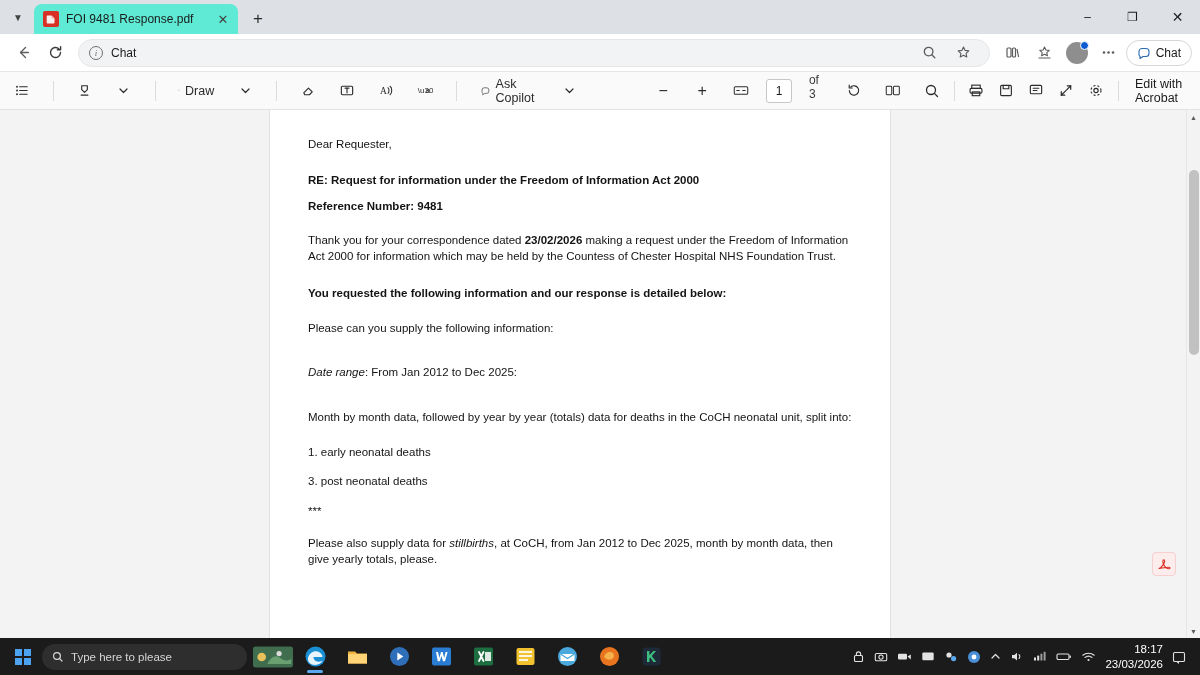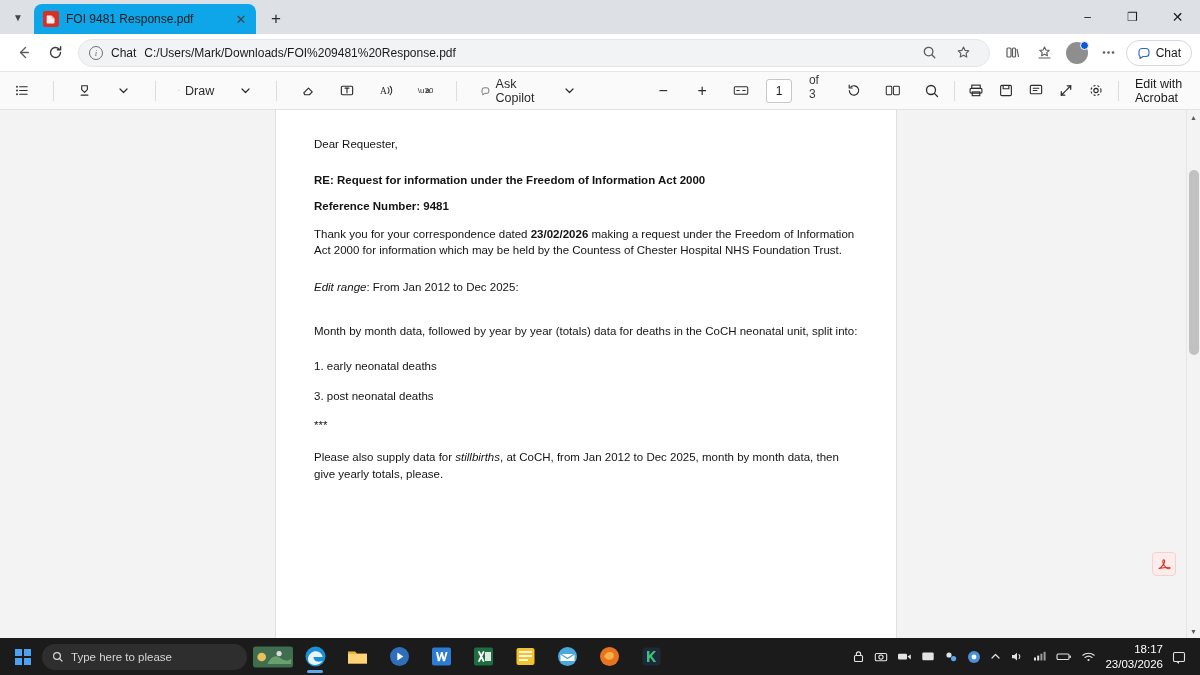--- a/index.html
+++ b/index.html
@@ -16,21 +16,21 @@
   .tabstrip {
     height: 34px; background: #dde1e6; display: flex; align-items: flex-end;
     padding-left: 2px; position: relative;
   }
   .tabstrip-left {
     width: 32px; height: 34px; display: flex; align-items: center; justify-content: center;
     color: #333;
   }
   .chev { font-size: 10px; color: #444; }
   .tab {
-    width: 222px; height: 30px; background: #0ea5e9; border-radius: 8px 8px 0 0;
+    width: 204px; height: 30px; background: #5eead4; border-radius: 8px 8px 0 0;
     display: flex; align-items: center; padding: 0 6px 0 9px; gap: 7px;
     position: relative;
   }
   .tab .favicon {
     width: 16px; height: 16px; background: #d93025; border-radius: 2px;
     display: flex; align-items: center; justify-content: center;
     color: #fff; font-size: 8px; font-weight: bold; letter-spacing: -0.5px;
   }
   .tab .tab-title {
     flex: 1; font-size: 12px; color: #1b1b1b; white-space: nowrap; overflow: hidden;
@@ -98,21 +98,21 @@
   }
   .ofpages { font-size: 12px; color: #3b3b3b; margin: 0 6px 8px 6px; }
   .tb-right { margin-left: auto; display: flex; align-items: center; gap: 2px; }
   .acrobat-link { font-size: 12.5px; color: #1b1b1b; padding: 0 8px; }
 
   
   .viewer {
     flex: 1; background: #f3f3f3; position: relative; overflow: hidden; display: flex;
   }
   .page {
-    position: absolute; left: 276px; top: 0; width: 620px; height: 534px;
+    position: absolute; left: 270px; top: 0; width: 620px; height: 534px;
     background: #fff; box-shadow: 0 0 0 1px #e0e0e0;
     padding: 26px 38px 0 38px;
   }
   .doc { font-size: 11.5px; color: #141414; line-height: 1.42; }
   .doc p { margin: 0 0 13px 0; }
   .doc b { font-weight: bold; }
   .doc .ital { font-style: italic; }
   .doc .tight { margin-bottom: 9px; }
   .doc .list-item { margin: 0 0 13px 0; }
 
@@ -201,21 +201,20 @@
     </div>
     <div class="nav-icon-btn">
       <svg width="17" height="17" viewBox="0 0 17 17">
           <path d="M13.5 8.5a5 5 0 1 1-1.6-3.7" stroke="#3b3b3b" stroke-width="1.4" fill="none" stroke-linecap="round"></path>
           <path d="M13.6 2.6v3.2h-3.2" stroke="#3b3b3b" stroke-width="1.4" fill="none" stroke-linecap="round" stroke-linejoin="round"></path>
         </svg>
     </div>
     <div class="omnibox">
       <span class="info-circle">i</span>
       <span class="scheme">Chat</span>
-      <span class="url">C:/Users/Mark/Downloads/FOI%209481%20Response.pdf</span>
       <span class="omnibox-right">
         <span class="nav-icon-btn">
           <svg width="15" height="15" viewBox="0 0 15 15">
               <circle cx="6.6" cy="6.6" r="4.3" stroke="#5c5c5c" stroke-width="1.3" fill="none"></circle>
               <path d="M9.8 9.8l3 3" stroke="#5c5c5c" stroke-width="1.3" stroke-linecap="round"></path>
             </svg>
         </span>
         <span class="nav-icon-btn">
           <svg width="15" height="15" viewBox="0 0 15 15">
               <path d="M7.5 2l1.6 3.4 3.7.45-2.7 2.5.7 3.65-3.3-1.8-3.3 1.8.7-3.65-2.7-2.5 3.7-.45z" stroke="#5c5c5c" stroke-width="1.1" fill="none" stroke-linejoin="round"></path>
@@ -394,30 +393,32 @@
     </div>
   </div>
 
   <div class="viewer">
     <div class="page">
       <div class="doc">
 
         <p style="margin-bottom:20px">Dear Requester,</p>
 
         <p class="tight"><b>RE: Request for information under the Freedom of Information Act 2000</b></p>
-        <p style="margin-bottom:12px"><b>Reference Number: 9481</b></p>
+        <p style="margin-bottom:18px"><b>Reference Number: 9481</b></p>
 
         <p style="margin-bottom:20px">
           <span>Thank you for your correspondence dated </span><b>23/02/2026</b><span> making a request under the Freedom of Information Act 2000 for information which may be held by the Countess of Chester Hospital NHS Foundation Trust.</span>
         </p>
 
-
+        <p style="margin-bottom:19px"><b>You requested the following information and our response is detailed below:</b></p>
+
+        <p style="margin-bottom:28px">Please can you supply the following information:</p>
 
         <p style="margin-bottom:28px">
-          <span class="ital">Edit range</span><span>: From Jan 2012 to Dec 2025:</span>
+          <span class="ital">Date range</span><span>: From Jan 2012 to Dec 2025:</span>
         </p>
 
         <p style="margin-bottom:19px">Month by month data, followed by year by year (totals) data for deaths in the CoCH neonatal unit, split into:</p>
 
         <p class="list-item" style="">1. early neonatal deaths</p>
         <p class="list-item" style="">3. post neonatal deaths</p>
 
         <p style="margin-bottom:16px">***</p>
 
         <p style="margin-bottom:19px">

